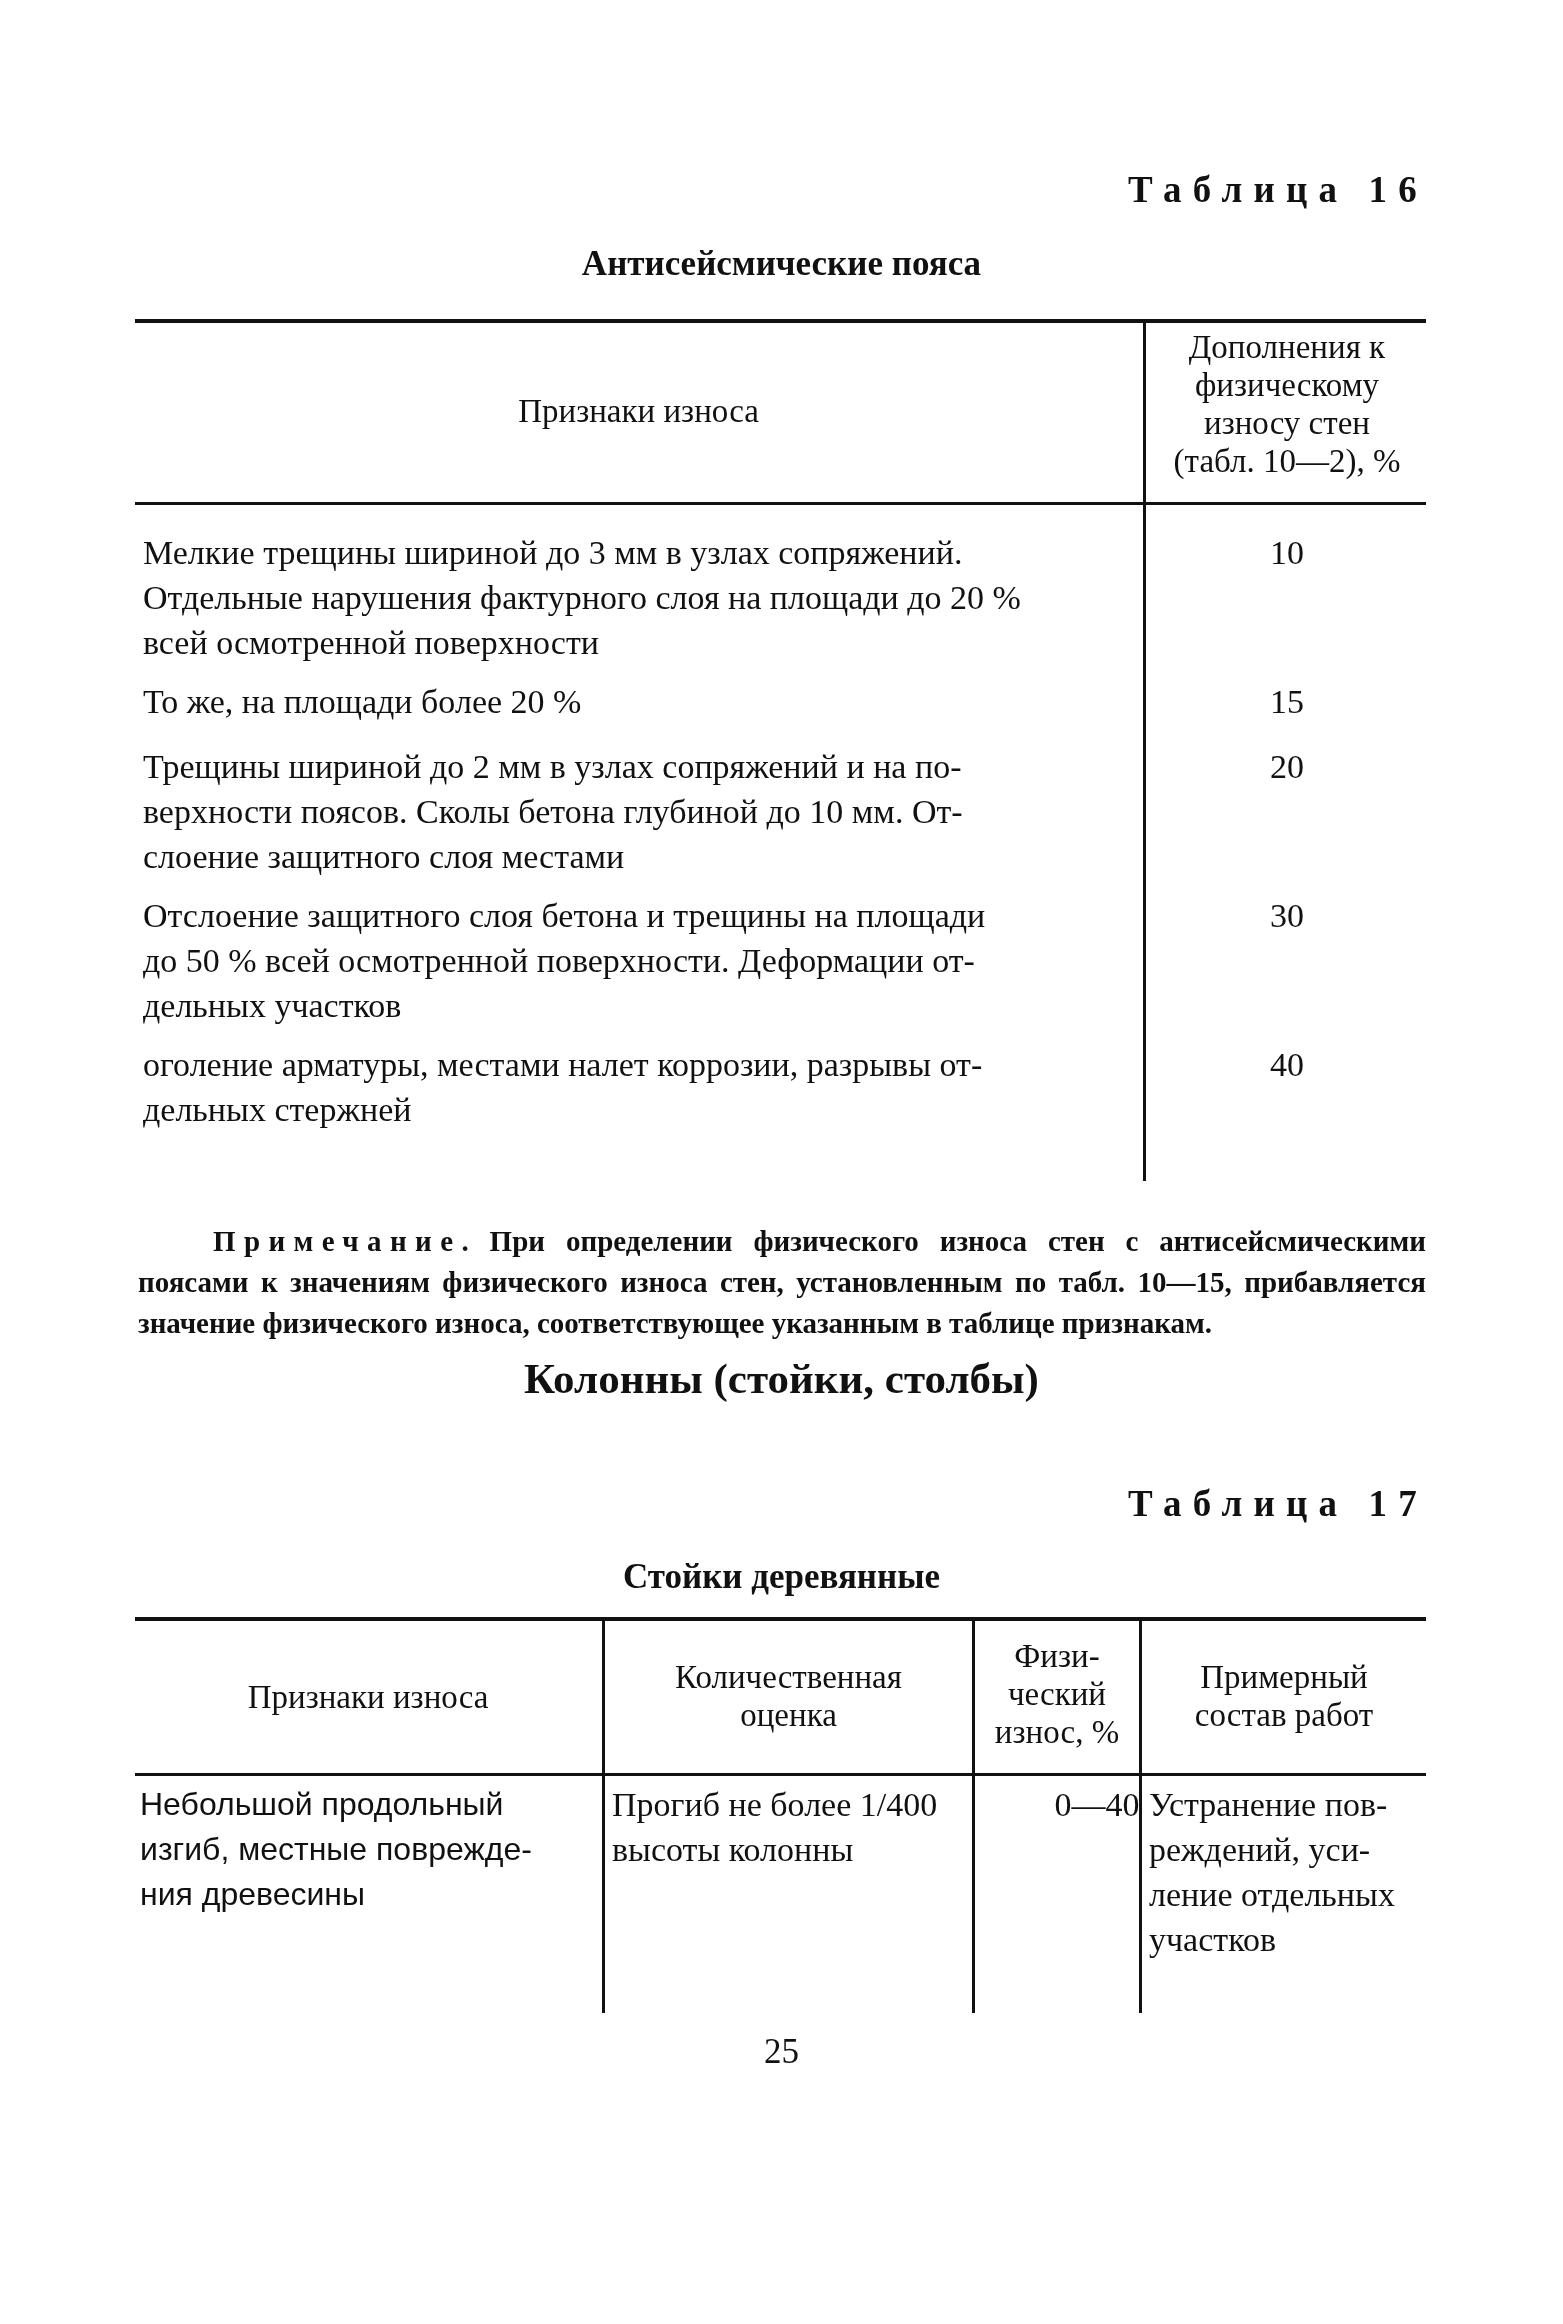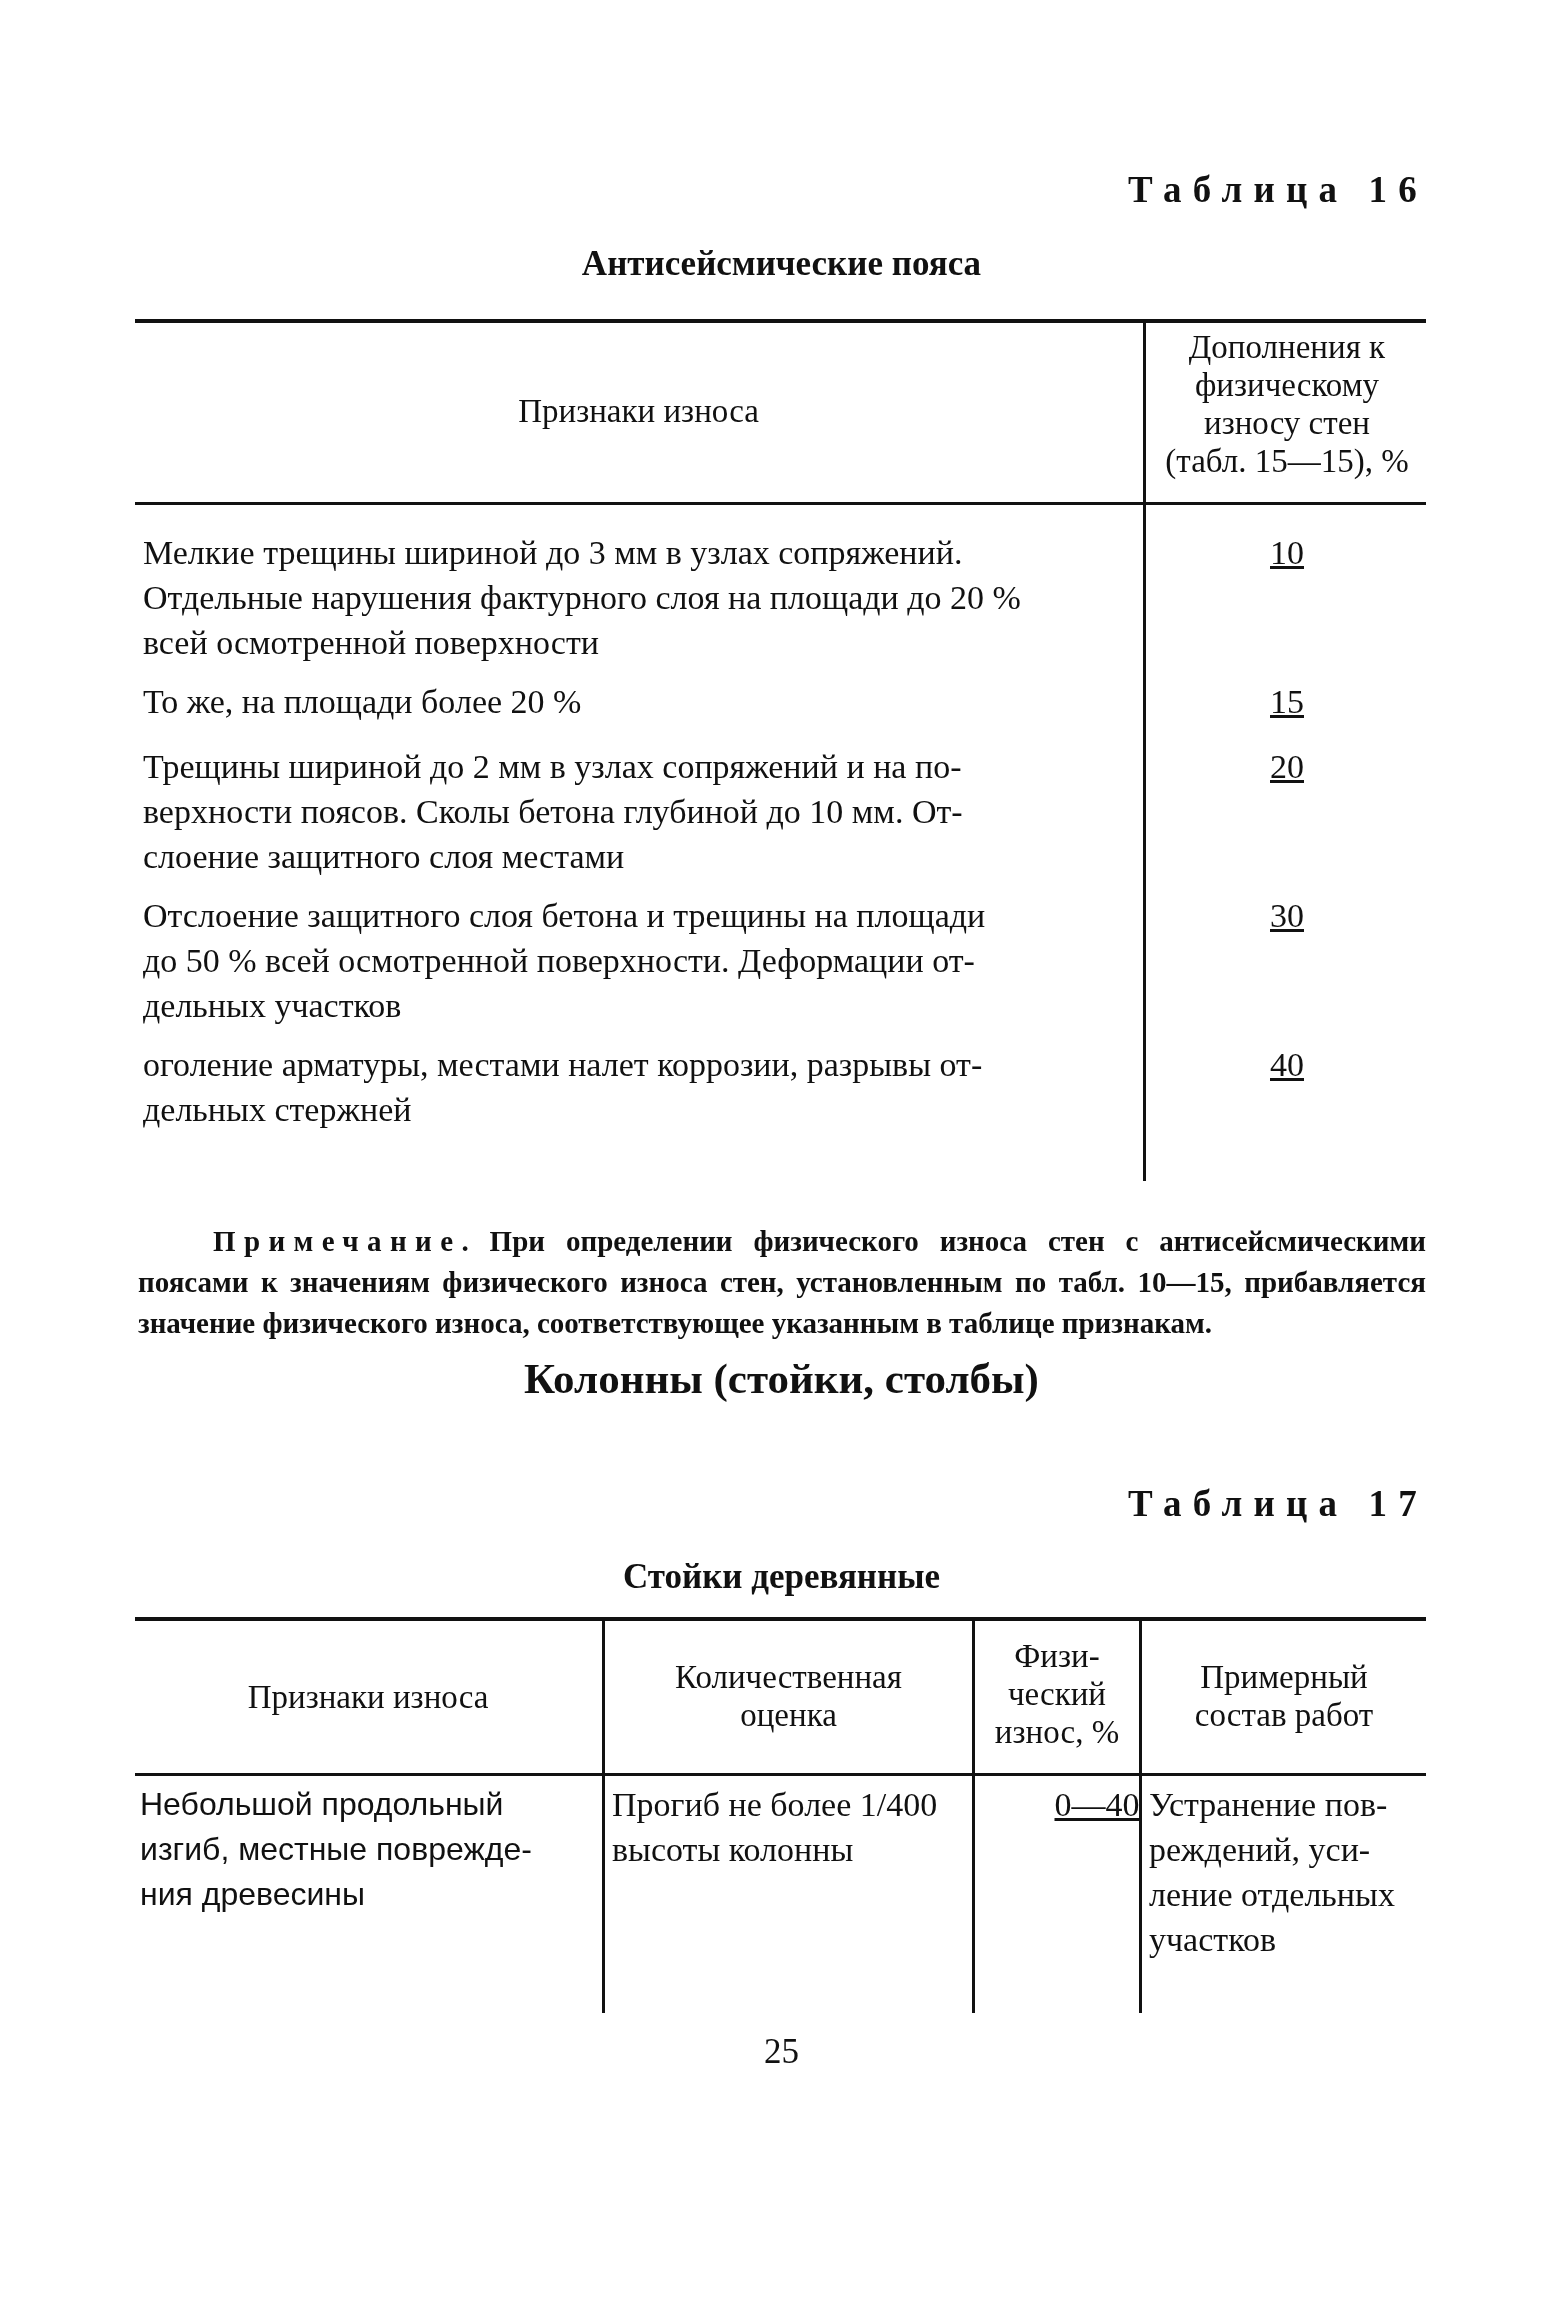--- a/index.html
+++ b/index.html
@@ -15,21 +15,21 @@
     .subtitle {
       left: 0; width: 1563px; text-align: center; font-weight: bold; font-size: 35px;
     }
     .section-heading {
       left: 0; width: 1563px; text-align: center; font-weight: bold; font-size: 43px;
     }
     .rule { background: #111; height: 3.7px; }
     .vrule { background: #111; width: 2.8px; }
     .cell-text { font-size: 34px; line-height: 45px; }
     .hdr-text { font-size: 33px; line-height: 38px; text-align: center; }
-    .num { text-align: center; font-size: 34px; text-decoration: underline; }
+    .num { text-align: center; font-size: 34px; }
     .note {
       left: 138px; width: 1288px; top: 1221px; font-size: 29px; line-height: 41px;
       text-align: justify; font-weight: bold;
     }
     .note .label { letter-spacing: 8.4px; font-weight: bold; margin-left: 75px; }
     .page-number { left: 0; width: 1563px; top: 2032px; text-align: center; font-size: 35px; }
     .t17cell { font-size: 34px; line-height: 45px; }
   </style>
 </head>
 <body>
@@ -39,21 +39,21 @@
 
 <div class="abs rule" style="left:135px; top:319px; width:1291px;"></div>
 <div class="abs vrule" style="left:1143px; top:321px; height:860px;"></div>
 <div class="abs rule" style="left:135px; top:502px; width:1291px; height:2.8px;"></div>
 
 <div class="abs hdr-text" style="left:135px; width:1007px; top:392px;">Признаки износа</div>
 <div class="abs hdr-text" style="left:1147px; width:280px; top:328px;">
   <div>Дополнения к</div>
   <div>физическому</div>
   <div>износу стен</div>
-  <div>(табл. 15—15), %</div>
+  <div>(табл. 10—2), %</div>
 </div>
 
 <div class="abs cell-text" style="left:143px; width:997px; top:530px;">
   <div>Мелкие трещины шириной до 3 мм в узлах сопряжений.</div>
   <div>Отдельные нарушения фактурного слоя на площади до 20 %</div>
   <div>всей осмотренной поверхности</div>
 </div>
 <div class="abs cell-text num" style="left:1147px; width:280px; top:530px;">10</div>
 
 <div class="abs cell-text" style="left:143px; width:997px; top:679px;">

